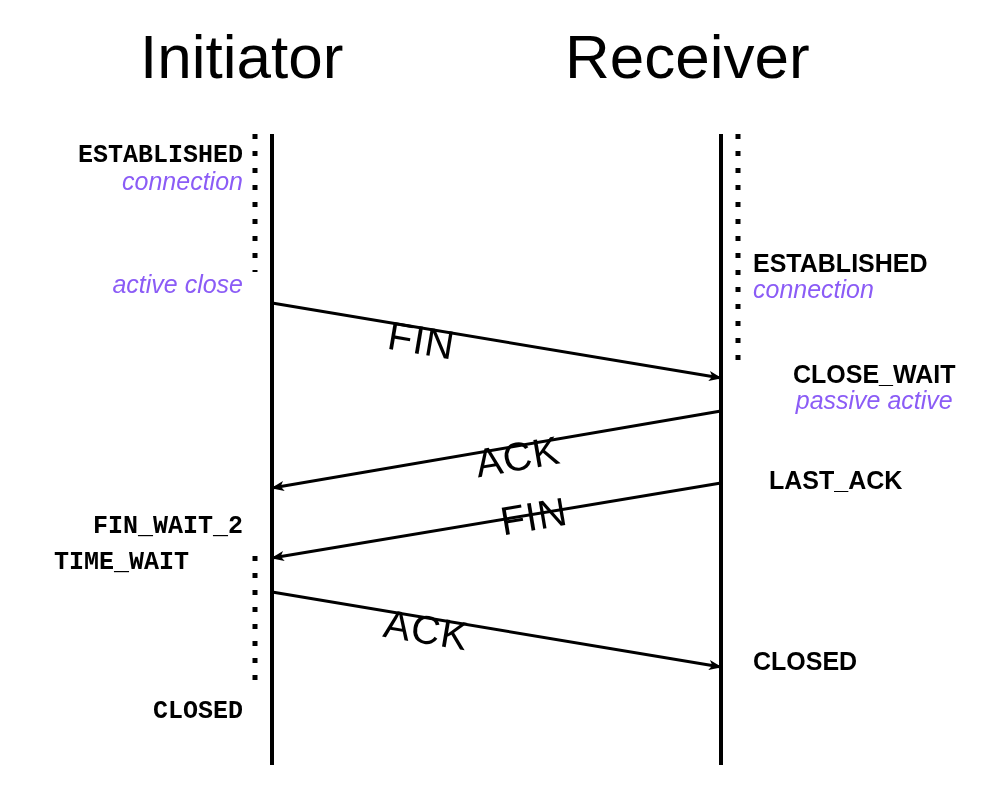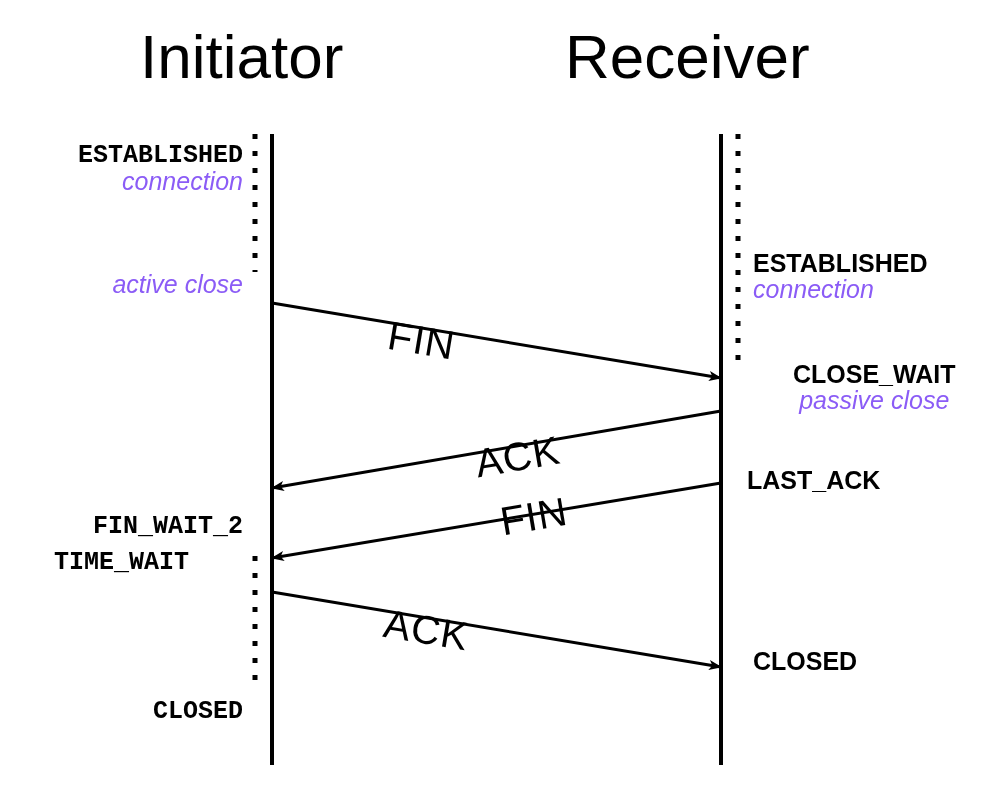--- a/index.html
+++ b/index.html
@@ -128,23 +128,23 @@
         <span class="state-mono">CLOSED</span>
       </div>
     </div>
   <div id="notes-right">
       <div class="note-group right-side" style="top: 251px; left: 753px;">
         <span class="state-sans">ESTABLISHED</span>
         <span class="note-italic">connection</span>
       </div>
       <div class="note-group right-side" style="top: 362px; left: 793px; text-align: center;">
         <span class="state-sans">CLOSE_WAIT</span>
-        <span class="note-italic">passive close</span>
+        <span class="note-italic">passive active</span>
       </div>
-      <div class="note-group right-side" style="top: 468px; left: 747px;">
+      <div class="note-group right-side" style="top: 468px; left: 769px;">
         <span class="state-sans">LAST_ACK</span>
       </div>
       <div class="note-group right-side" style="top: 649px; left: 753px;">
         <span class="state-sans">CLOSED</span>
       </div>
     </div>
   <div id="message-labels">
       <div class="msg-label" style="left: 392px; top: 313px; transform: rotate(9.48deg);">FIN</div>
       <div class="msg-label" style="left: 472px; top: 442px; transform: rotate(350.27deg);">ACK</div>
       <div class="msg-label" style="left: 497px; top: 500px; transform: rotate(350.52deg);">FIN</div>

